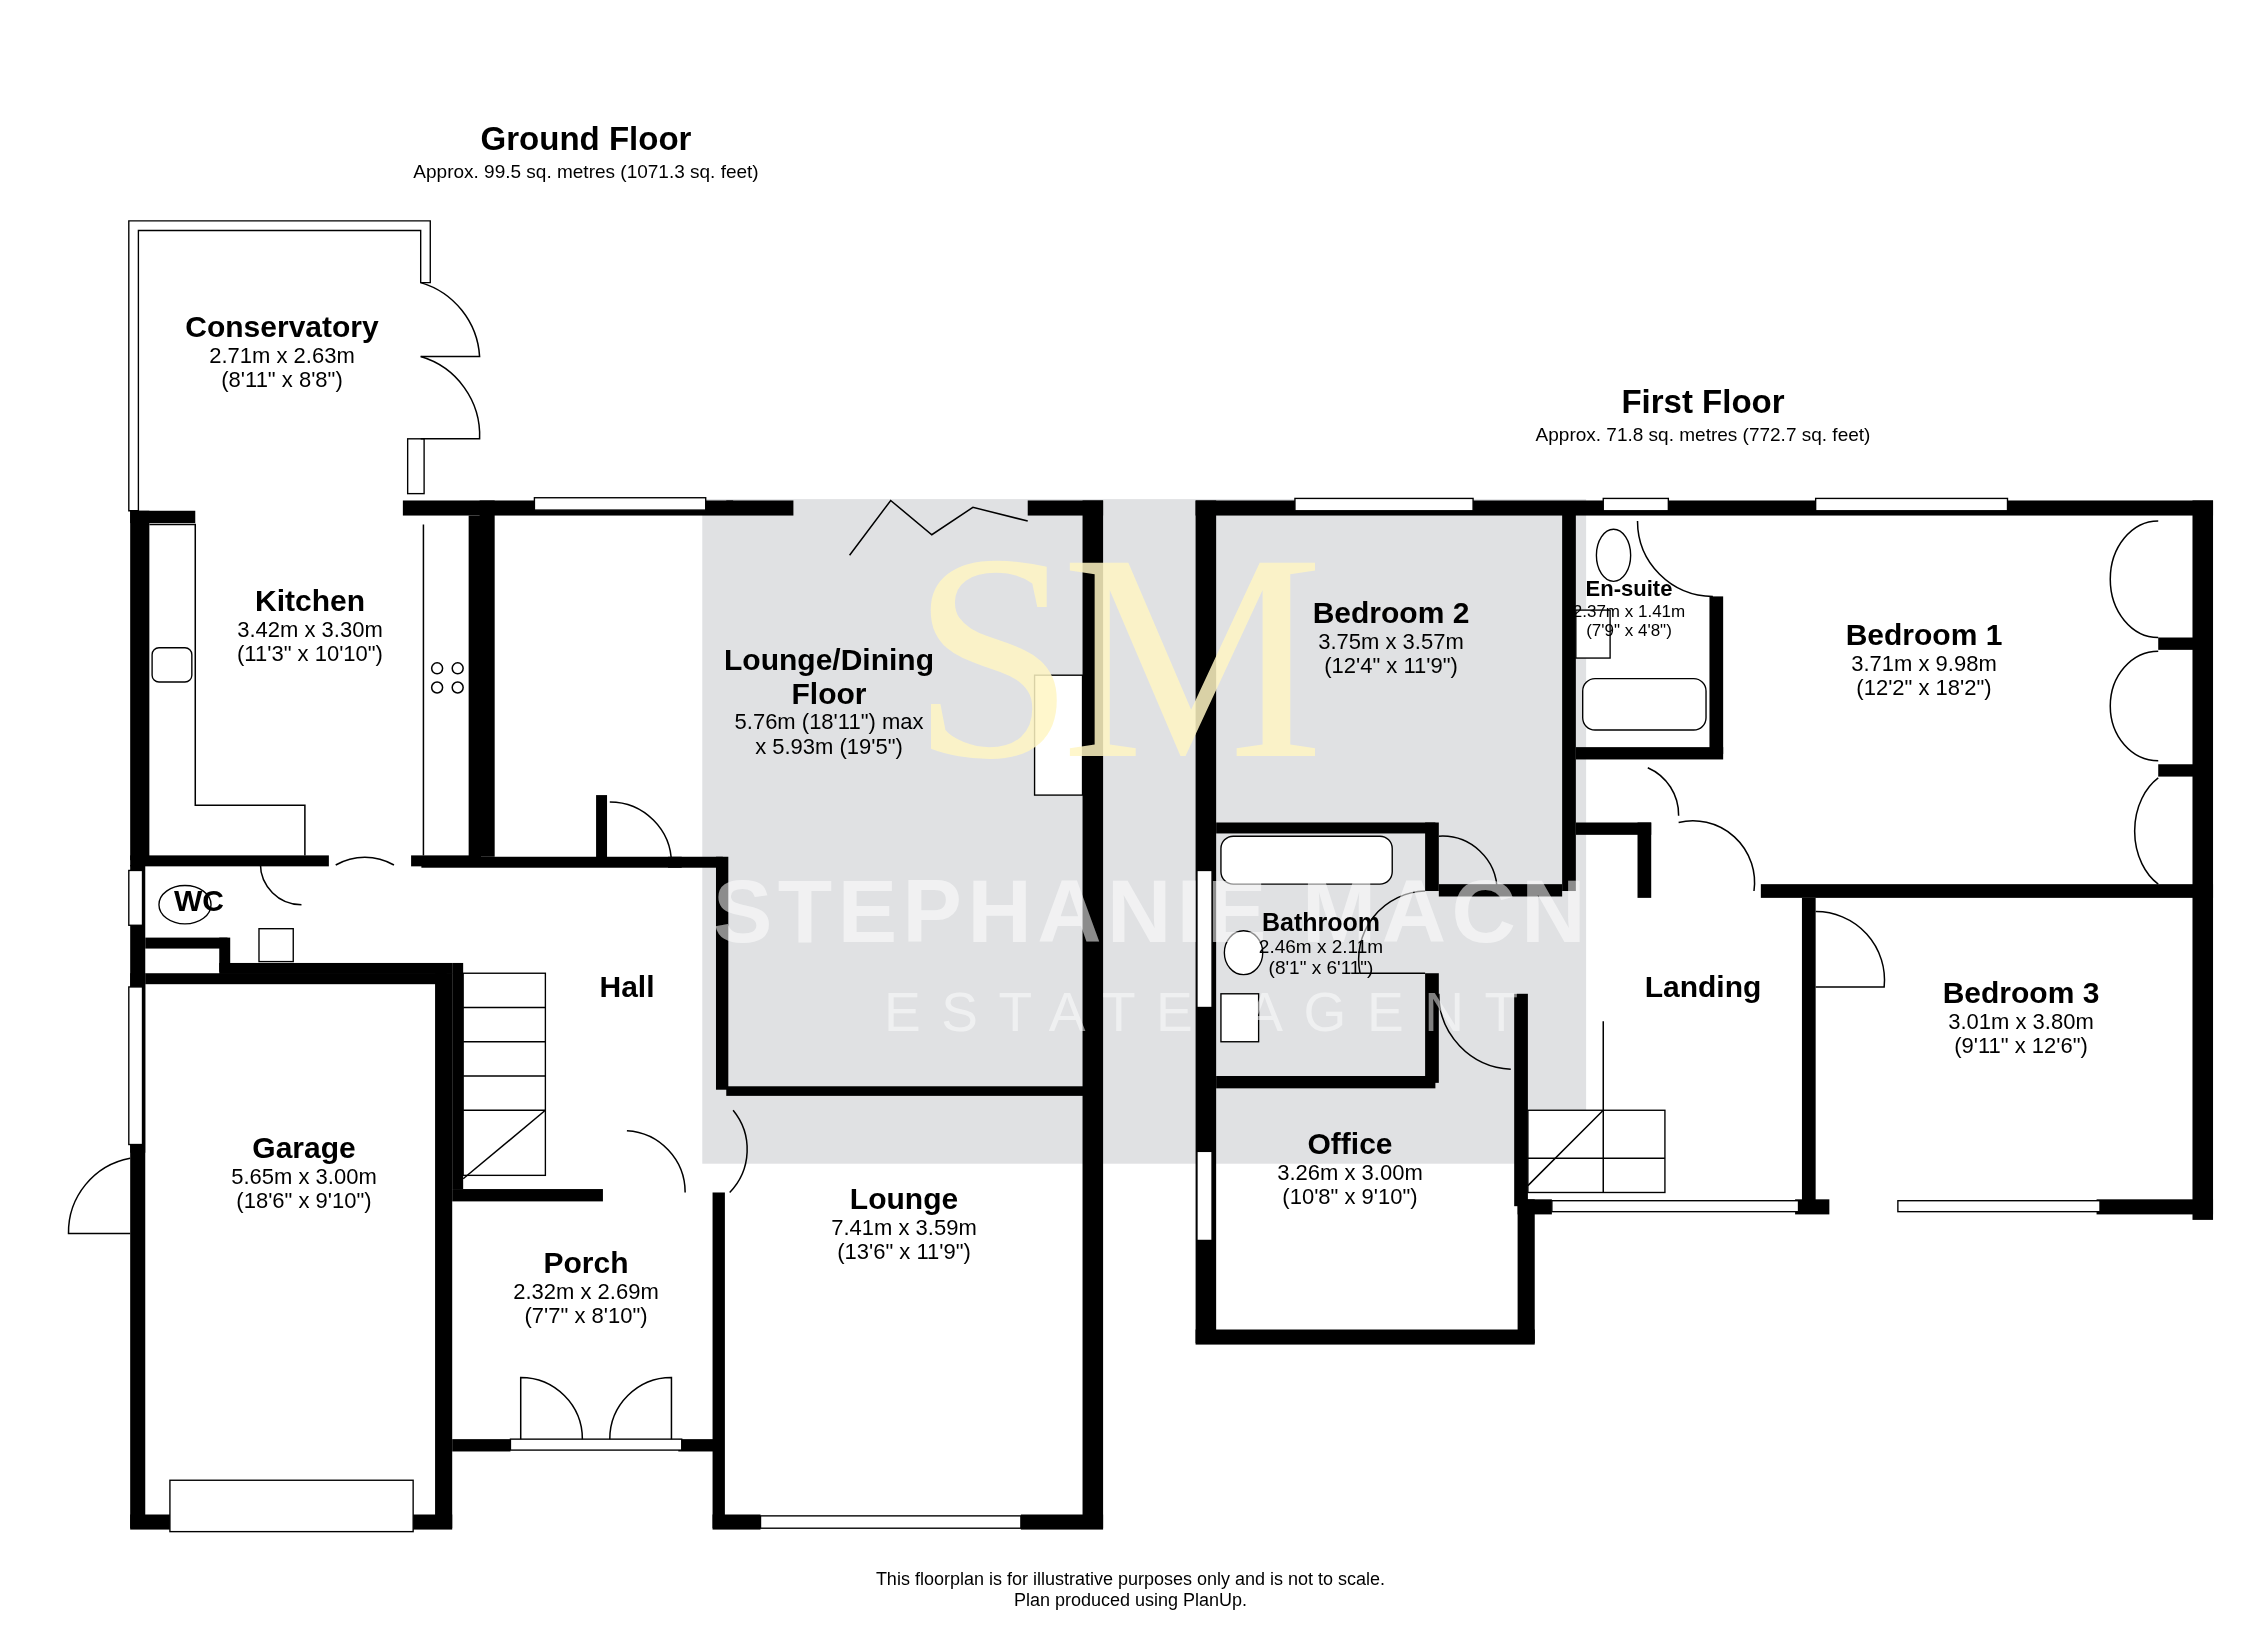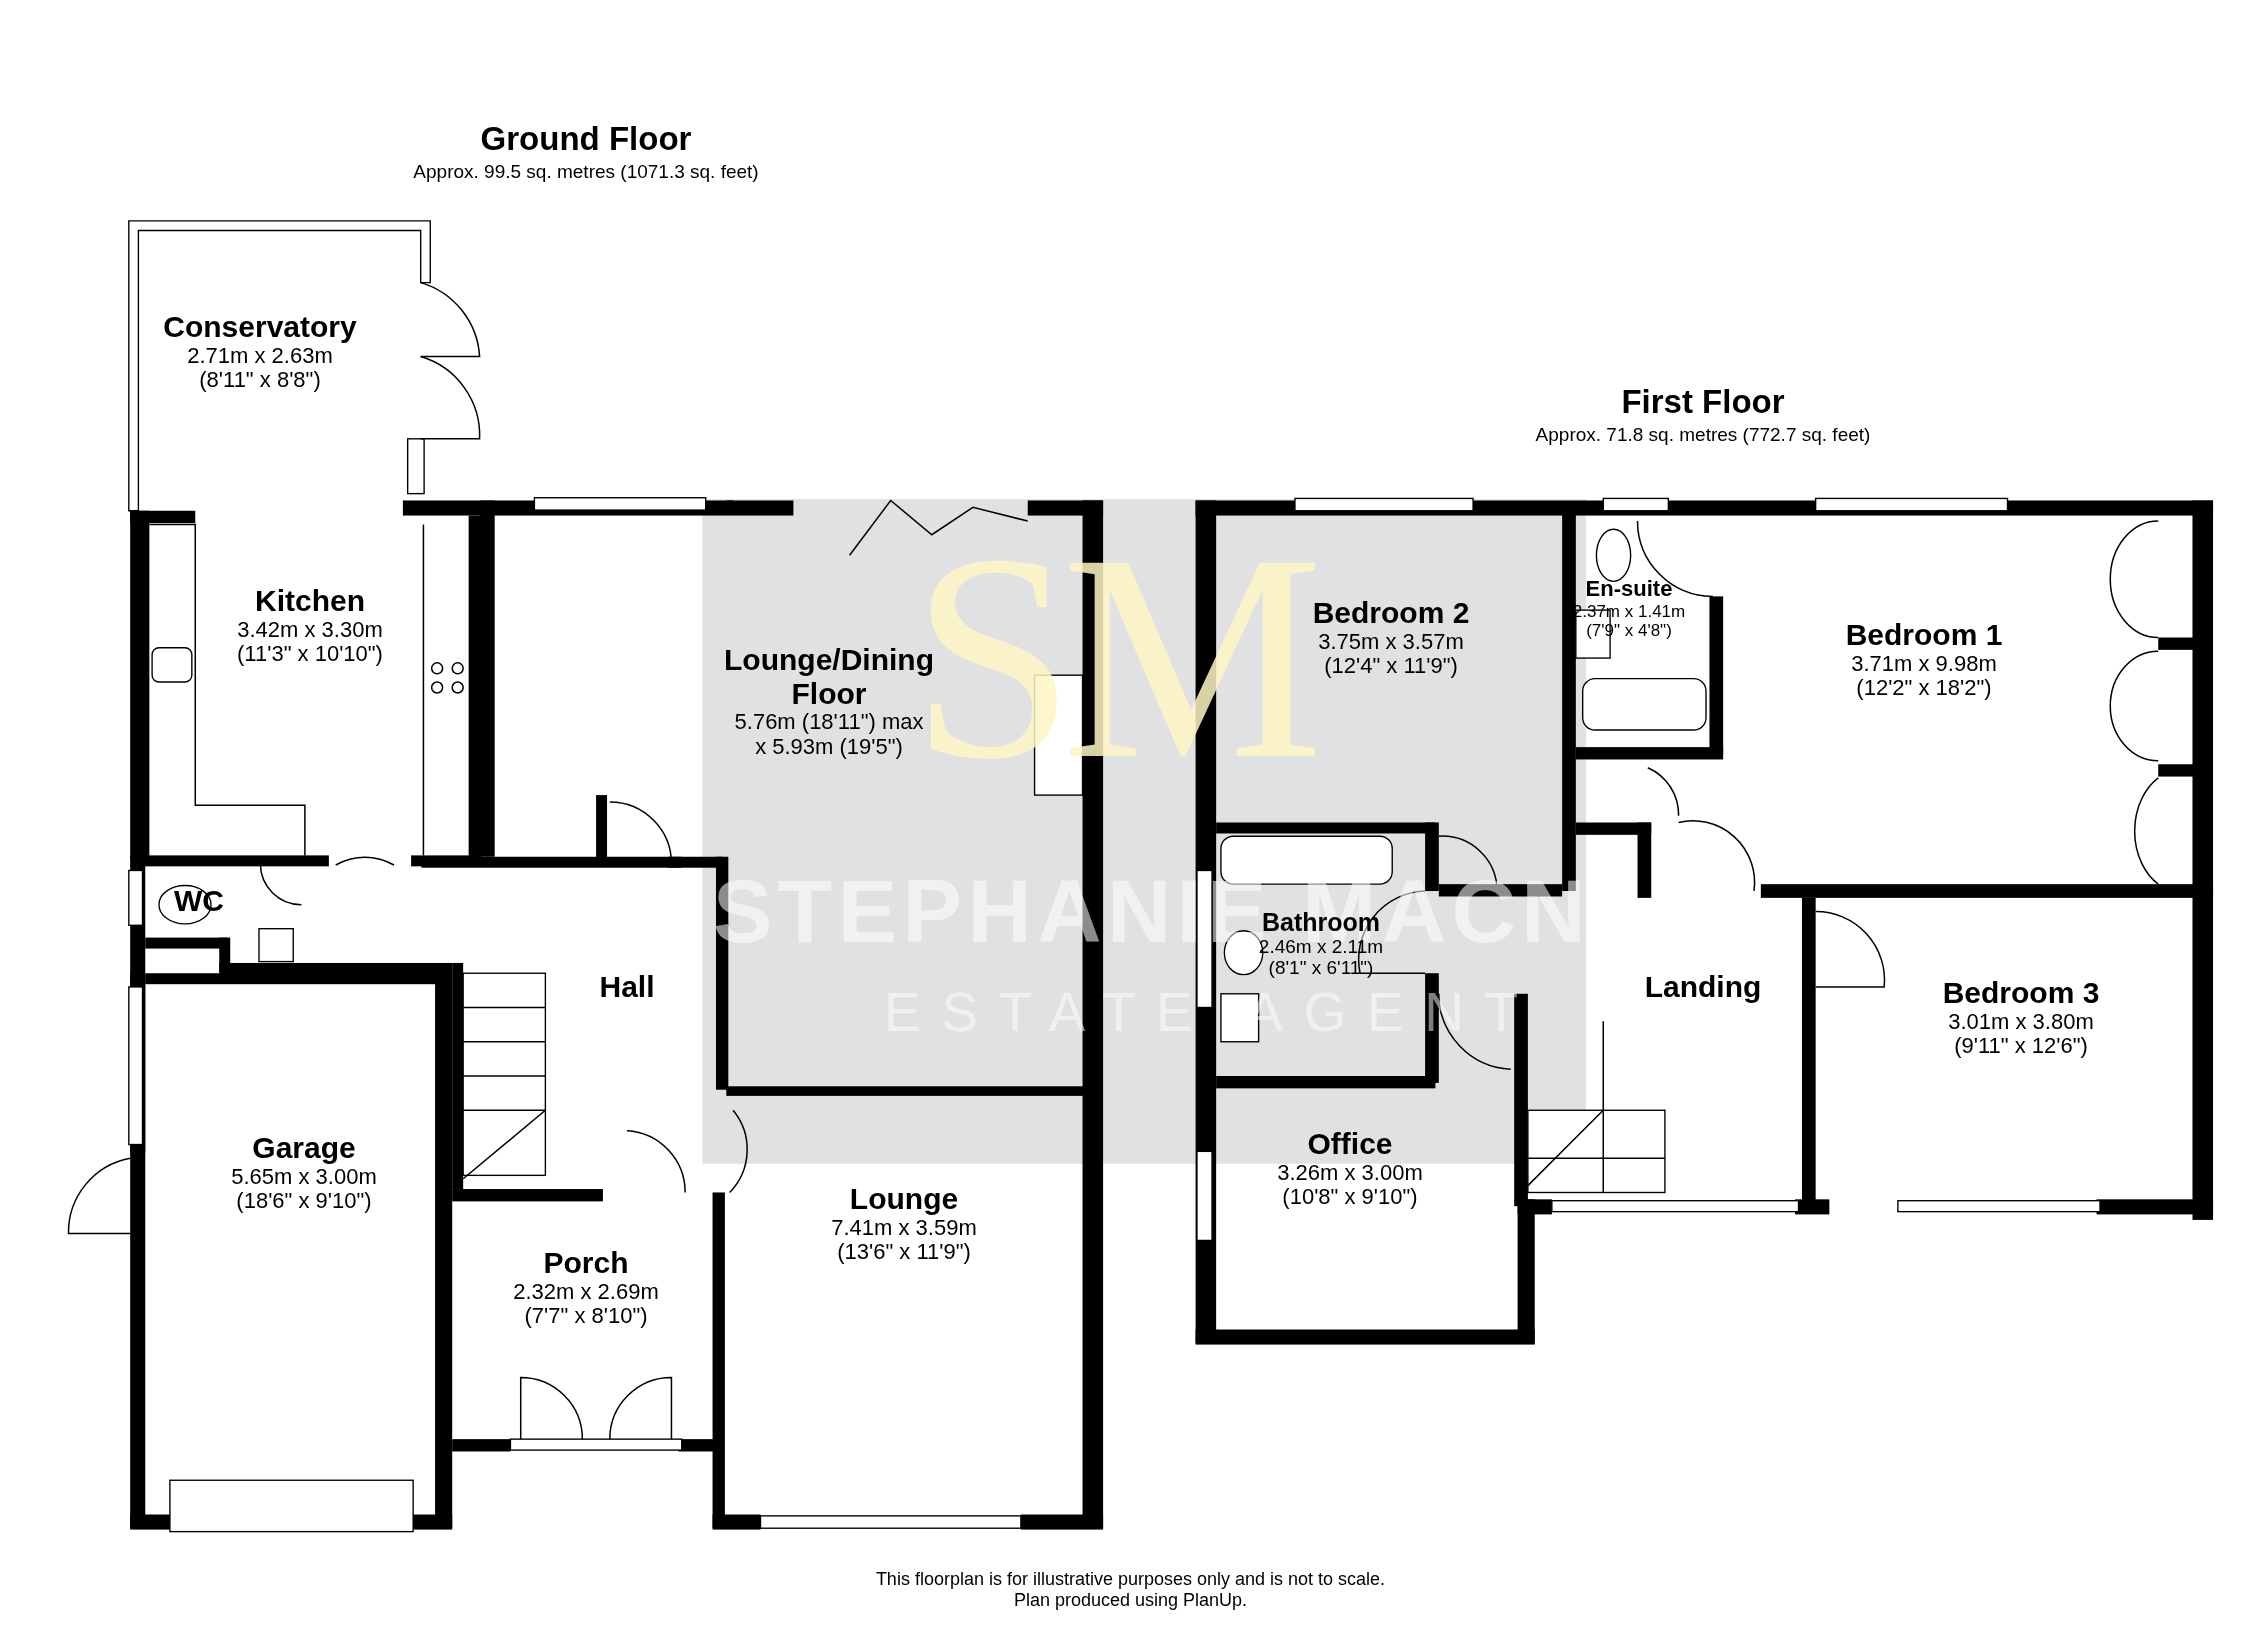--- a/index.html
+++ b/index.html
@@ -192,21 +192,21 @@
       <line class="thin" x1="2340" y1="1620" x2="2340" y2="1740"></line>
       <path class="thin" d="M2230 1730 L2340 1620 L2340 1490"></path>
     </g>
   </g>
 </svg>
 
 <div class="wm-letters" style="left:911px; top:487px;text-align:center;">SM</div>
 <div class="wm-text" style="left:713px; top:860px;">STEPHANIE MACNAB</div>
 <div class="wm-sub" style="left:884px; top:980px;">ESTATE AGENT</div>
 
-<div class="label" style="left:260px; top:310px;">
+<div class="label" style="left:282px; top:310px;">
   <span class="room-name">Conservatory</span>
   <span class="room-dim">2.71m x 2.63m</span>
   <span class="room-dim">(8'11" x 8'8")</span>
 </div>
 <div class="label" style="left:310px; top:584px;">
   <span class="room-name">Kitchen</span>
   <span class="room-dim">3.42m x 3.30m</span>
   <span class="room-dim">(11'3" x 10'10")</span>
 </div>
 <div class="label" style="left:829px; top:643px;">

